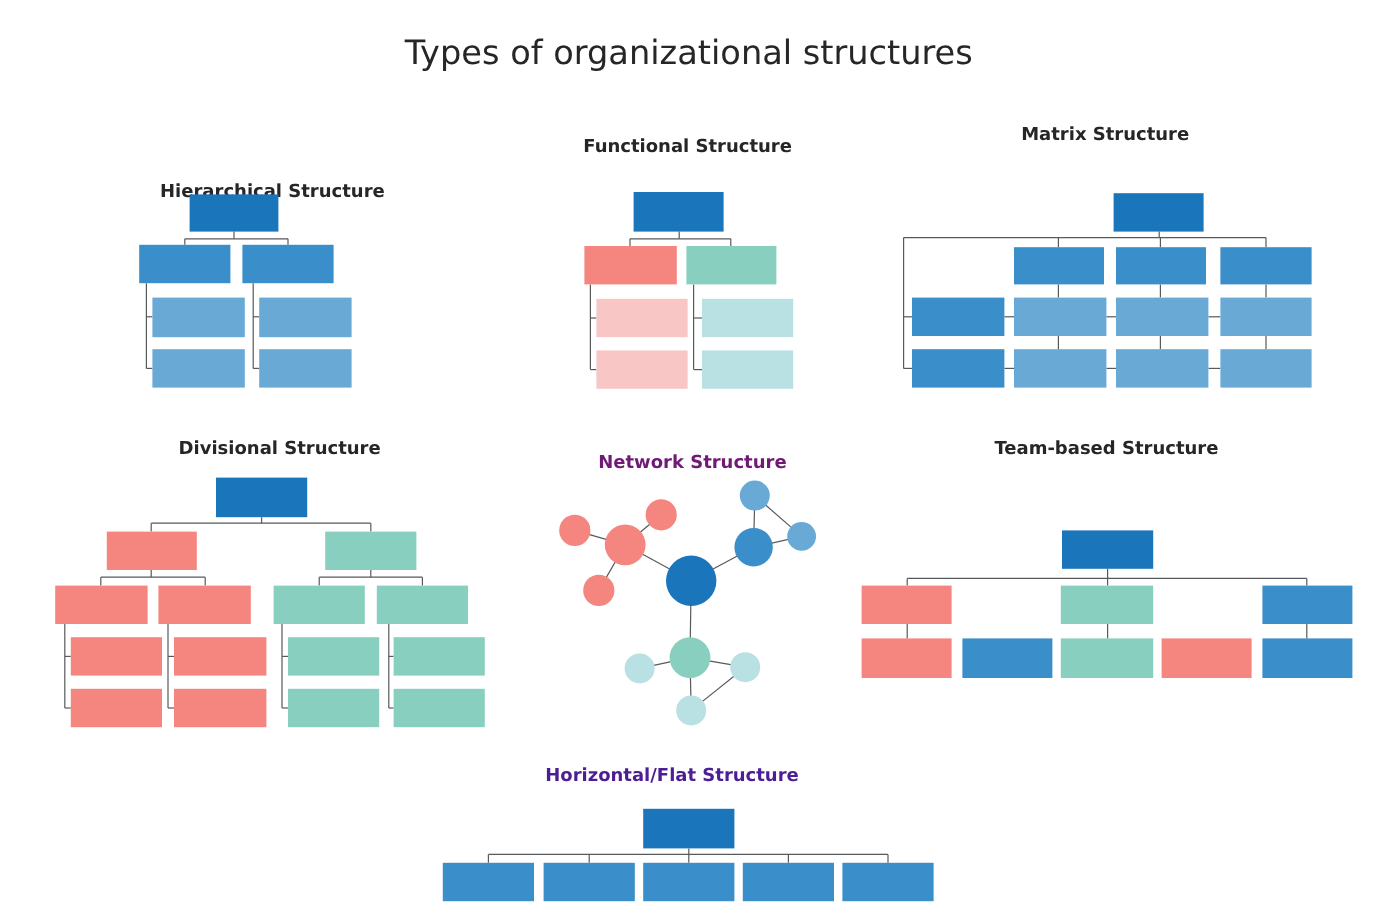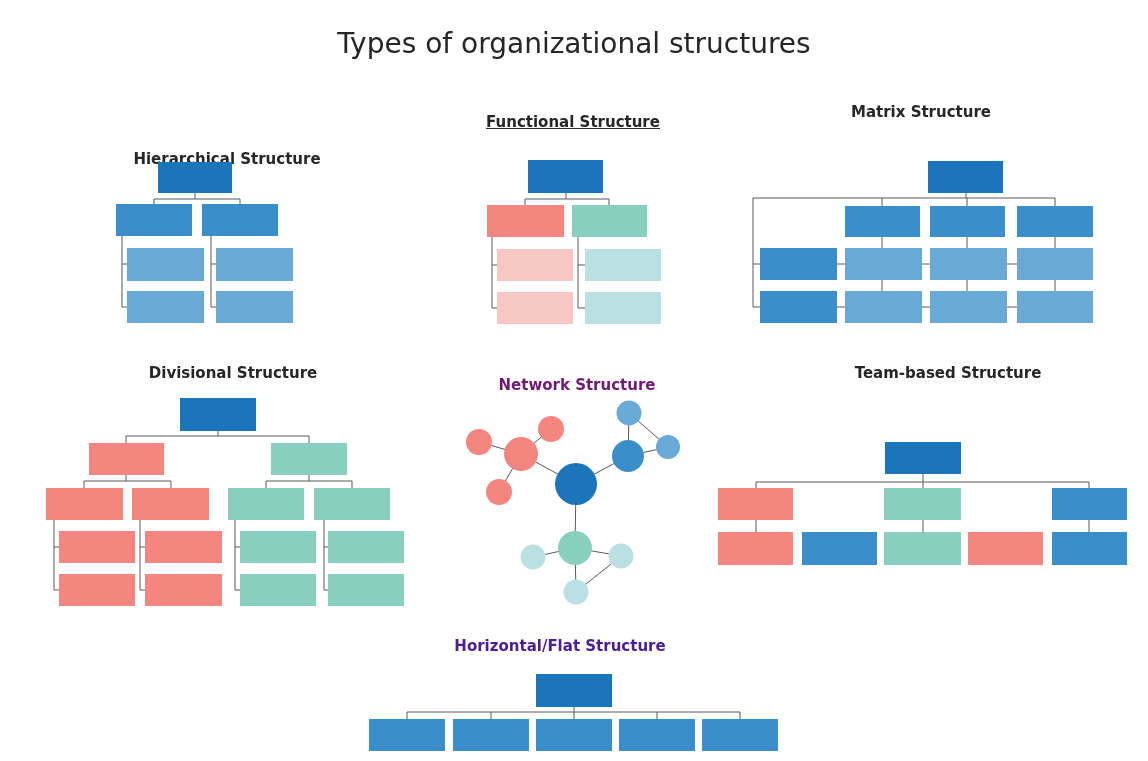--- a/index.html
+++ b/index.html
@@ -66,21 +66,21 @@
         <rect x="116" y="204" width="76" height="32" fill="#3a8ec9"></rect>
         <rect x="202" y="204" width="76" height="32" fill="#3a8ec9"></rect>
         <rect x="127" y="248" width="77" height="33" fill="#68a9d6"></rect>
         <rect x="216" y="248" width="77" height="33" fill="#68a9d6"></rect>
         <rect x="127" y="291" width="77" height="32" fill="#68a9d6"></rect>
         <rect x="216" y="291" width="77" height="32" fill="#68a9d6"></rect>
       </svg>
   </section>
 
   <section>
-    <h2 class="panel-title" style="color: rgb(38, 38, 38); left: 573px; top: 113px; text-decoration: underline;">Functional Structure</h2>
+    <h2 class="panel-title" style="color: rgb(38, 38, 38); left: 573px; top: 113px;">Functional Structure</h2>
     <svg class="panel-diagram" xmlns="http://www.w3.org/2000/svg" viewBox="460 150 220 190" style="left: 460px; top: 150px; width: 220px; height: 190px;">
         <line x1="566" y1="193" x2="566" y2="199" stroke="#58595b" stroke-width="1"></line>
         <line x1="525" y1="199" x2="609" y2="199" stroke="#58595b" stroke-width="1"></line>
         <line x1="525" y1="199" x2="525" y2="205" stroke="#58595b" stroke-width="1"></line>
         <line x1="609" y1="199" x2="609" y2="205" stroke="#58595b" stroke-width="1"></line>
         <line x1="492" y1="237" x2="492" y2="308" stroke="#58595b" stroke-width="1"></line>
         <line x1="492" y1="265" x2="497" y2="265" stroke="#58595b" stroke-width="1"></line>
         <line x1="492" y1="308" x2="497" y2="308" stroke="#58595b" stroke-width="1"></line>
         <line x1="578" y1="237" x2="578" y2="308" stroke="#58595b" stroke-width="1"></line>
         <line x1="578" y1="265" x2="585" y2="265" stroke="#58595b" stroke-width="1"></line>
@@ -203,21 +203,21 @@
         <circle cx="629" cy="413" r="12.5" fill="#68a9d6"></circle>
         <circle cx="668" cy="447" r="12" fill="#68a9d6"></circle>
         <circle cx="575" cy="548" r="17" fill="#89cfc0"></circle>
         <circle cx="533" cy="557" r="12.5" fill="#b9e1e4"></circle>
         <circle cx="621" cy="556" r="12.5" fill="#b9e1e4"></circle>
         <circle cx="576" cy="592" r="12.5" fill="#b9e1e4"></circle>
       </svg>
   </section>
 
   <section>
-    <h2 class="panel-title" style="color: rgb(38, 38, 38); left: 948px; top: 364px;">Team-based Structure</h2>
+    <h2 class="panel-title" style="color: rgb(38, 38, 38); left: 922px; top: 364px;">Team-based Structure</h2>
     <svg class="panel-diagram" xmlns="http://www.w3.org/2000/svg" viewBox="705 435 430 135" style="left: 705px; top: 435px; width: 430px; height: 135px;">
         <line x1="923" y1="474" x2="923" y2="482" stroke="#58595b" stroke-width="1"></line>
         <line x1="756" y1="482" x2="1089" y2="482" stroke="#58595b" stroke-width="1"></line>
         <line x1="756" y1="482" x2="756" y2="488" stroke="#58595b" stroke-width="1"></line>
         <line x1="923" y1="482" x2="923" y2="488" stroke="#58595b" stroke-width="1"></line>
         <line x1="1089" y1="482" x2="1089" y2="488" stroke="#58595b" stroke-width="1"></line>
         <line x1="756" y1="520" x2="756" y2="532" stroke="#58595b" stroke-width="1"></line>
         <line x1="923" y1="520" x2="923" y2="532" stroke="#58595b" stroke-width="1"></line>
         <line x1="1089" y1="520" x2="1089" y2="532" stroke="#58595b" stroke-width="1"></line>
         <rect x="885" y="442" width="76" height="32" fill="#1b75bb"></rect>

